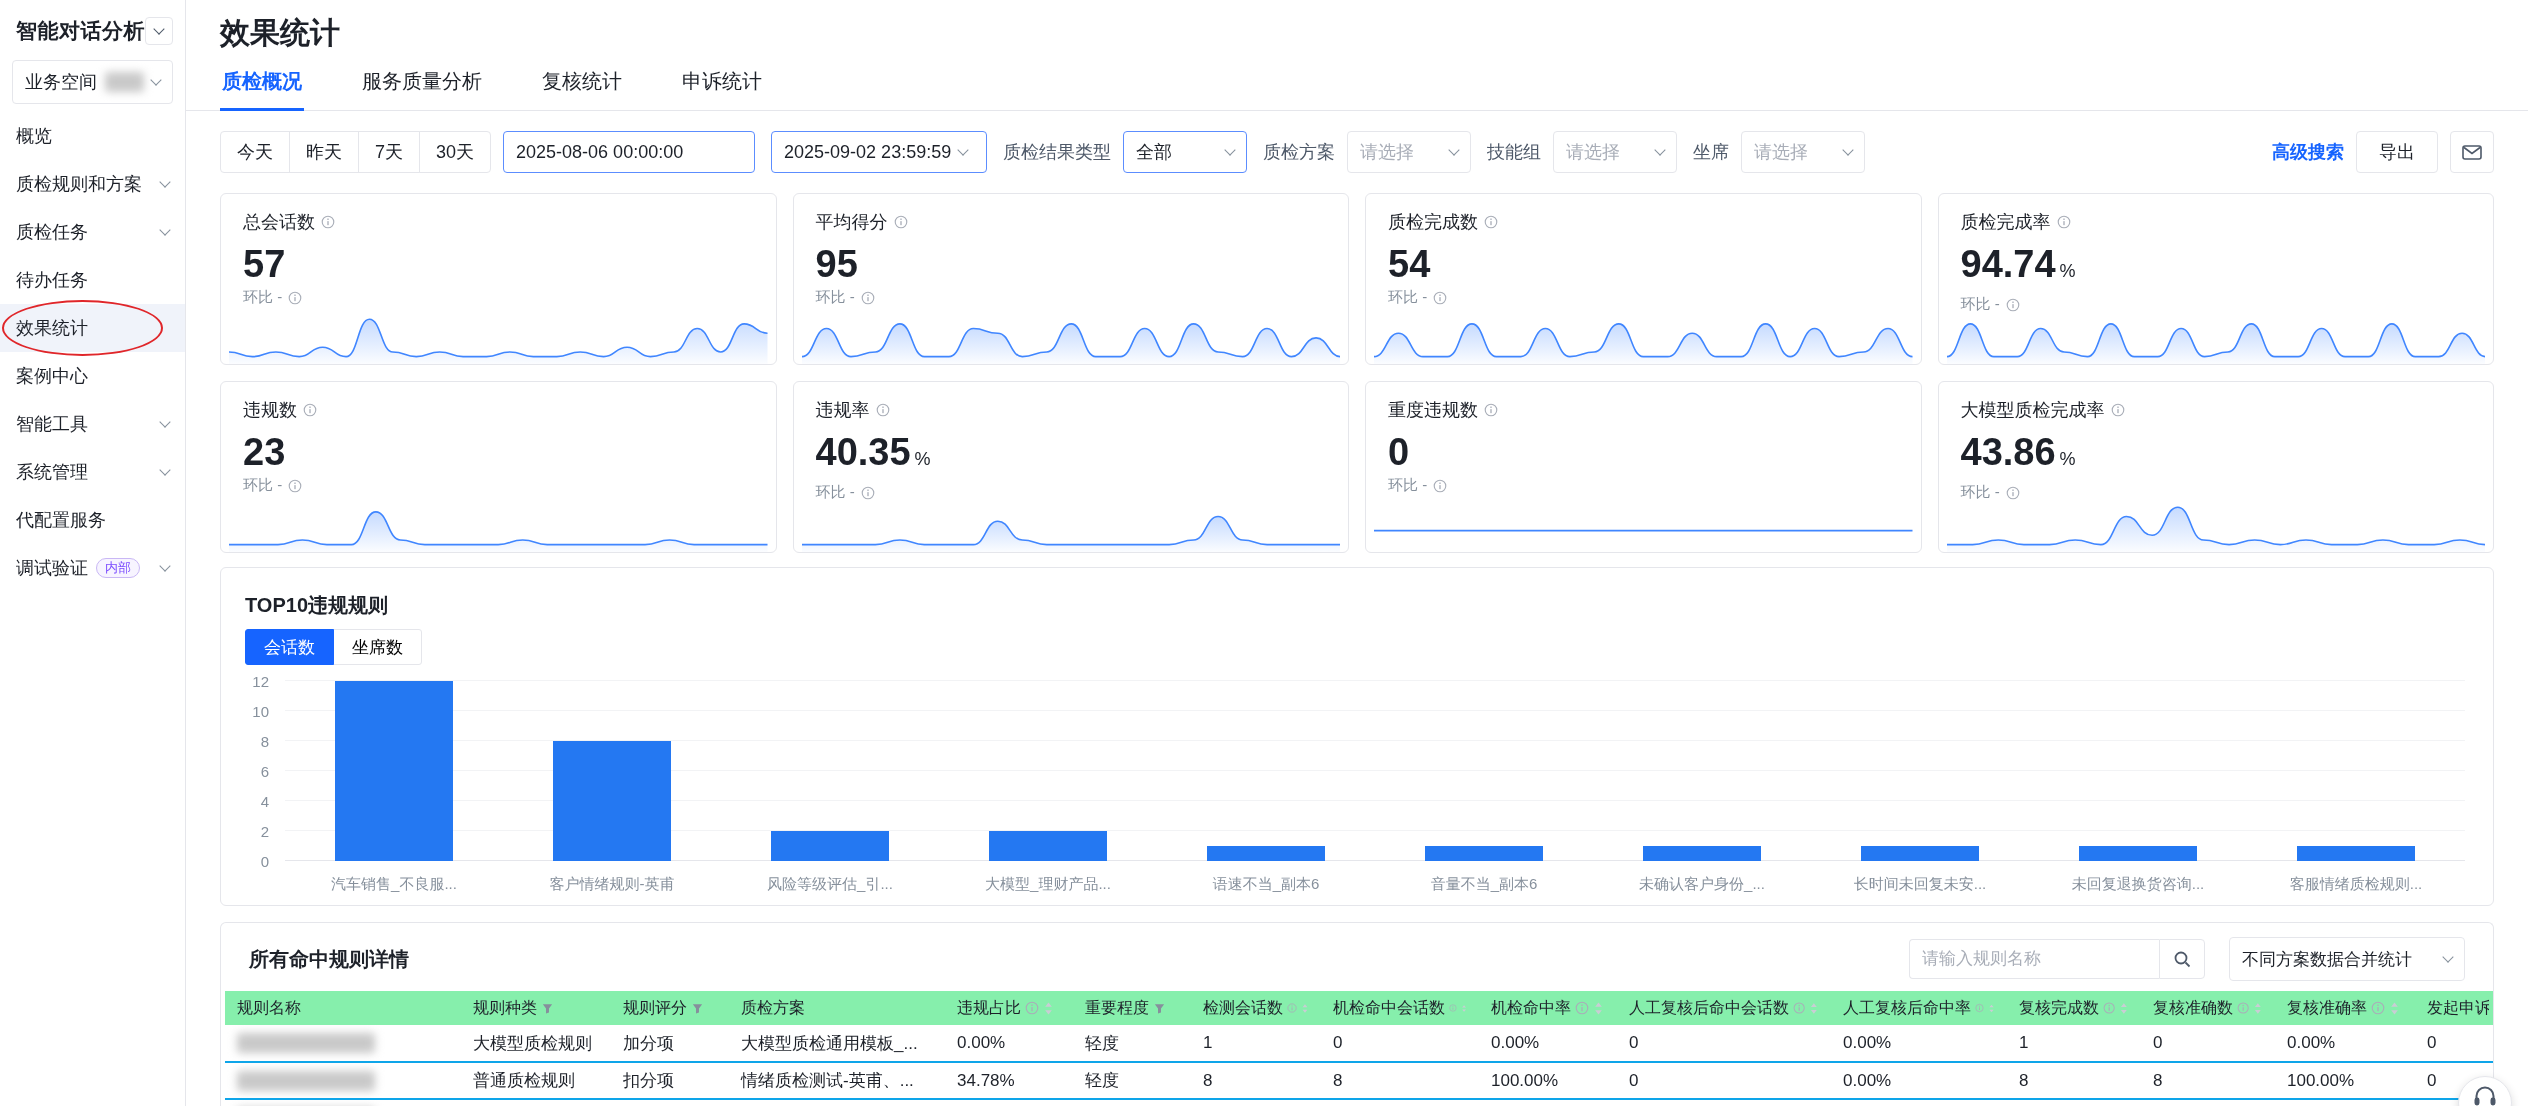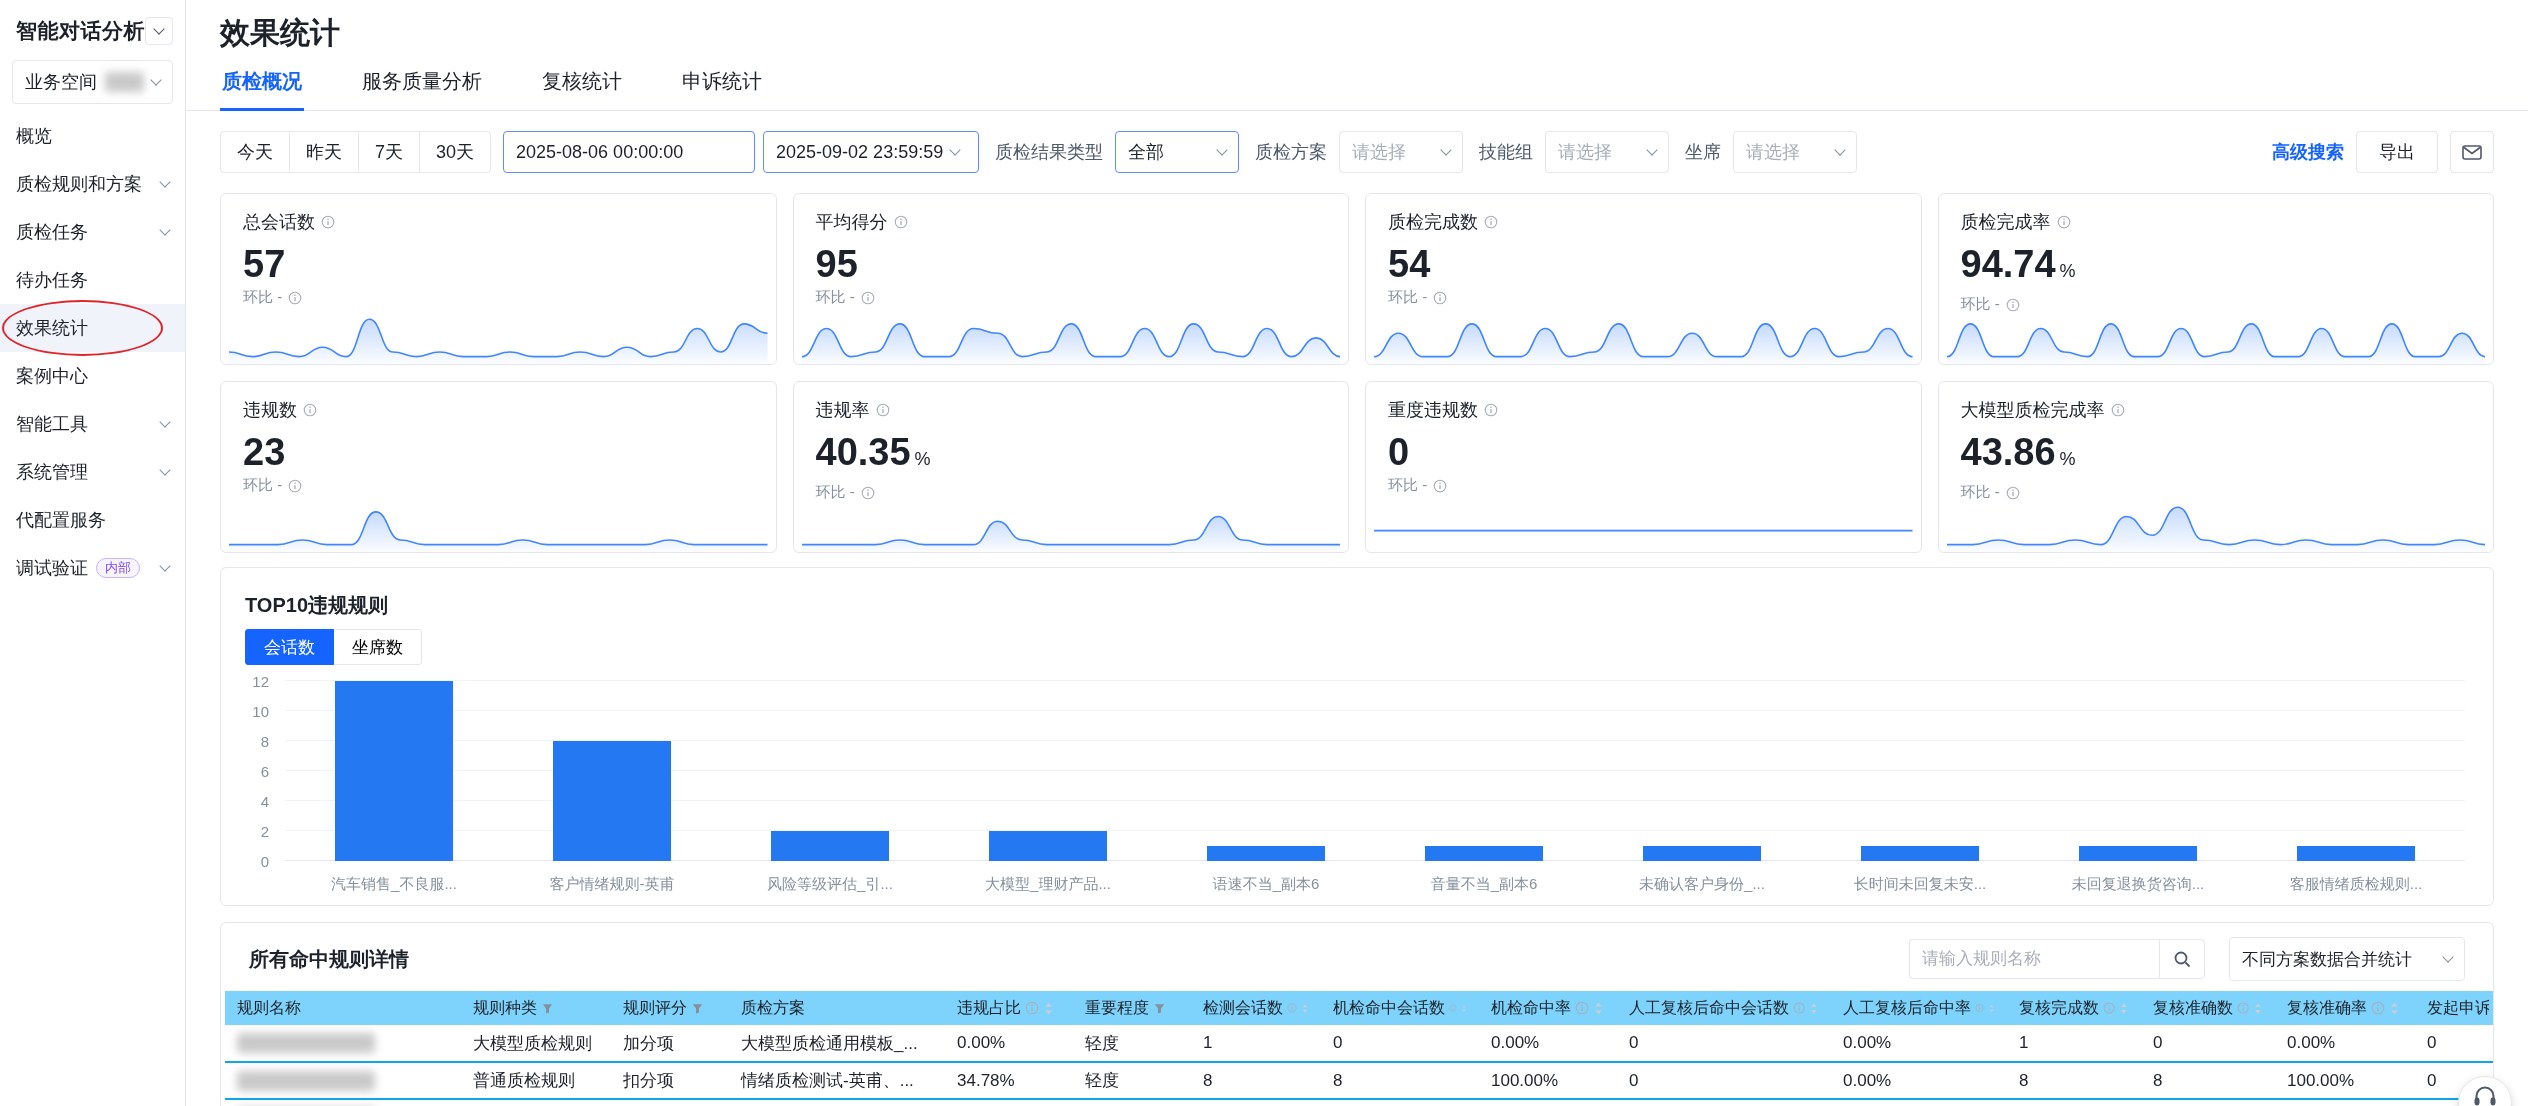--- a/index.html
+++ b/index.html
@@ -39,21 +39,21 @@
   .tab.active{color:#1664ff;font-weight:600}
   .tab.active::after{content:"";position:absolute;left:0;right:0;bottom:-1px;height:3px;background:#1664ff}
 
   
   .filterbar{display:flex;align-items:center;gap:12px;padding:20px 34px 0;font-size:18px}
   .quick-group{display:flex}
   .quick-btn{height:42px;padding:0 16px;border:1px solid #e5e6eb;background:#fff;font-size:18px;
     display:flex;align-items:center;margin-left:-1px;cursor:pointer;color:#1d2129}
   .quick-btn:first-child{border-radius:4px 0 0 4px;margin-left:0}
   .quick-btn:last-child{border-radius:0 4px 4px 0}
-  .date-range{display:flex;gap:8px}
+  .date-range{display:flex;gap:16px}
   .date-input{height:42px;border:1px solid #5c8dff;border-radius:4px;background:#fff;display:flex;
     align-items:center;gap:8px;padding:0 12px;font-size:18px;cursor:pointer}
   .date-input .date-text{white-space:nowrap;overflow:hidden}
   .date-start{width:252px}
   .date-end{width:216px}
   .flabel{color:#4e5969;white-space:nowrap;margin-left:4px}
   .select{height:42px;border:1px solid #e5e6eb;border-radius:4px;background:#fff;display:flex;
     align-items:center;justify-content:space-between;gap:14px;padding:0 12px;font-size:18px;
     min-width:124px;cursor:pointer;white-space:nowrap}
   .select.blue{border-color:#5c8dff}
@@ -101,21 +101,21 @@
   .table-panel{margin-top:16px;border-radius:6px 6px 0 0;border-bottom:none;padding:16px 4px 0;overflow:hidden}
   .table-head{display:flex;align-items:center;justify-content:space-between;padding:0 24px;height:40px}
   .table-tools{display:flex;align-items:center}
   .search-input{width:250px;height:40px;border:1px solid #e5e6eb;border-right:none;border-radius:4px 0 0 4px;
     padding:0 12px;font-size:17px;outline:none;color:#1d2129}
   .search-input::placeholder{color:#a9aeb8}
   .search-btn{width:46px;height:40px;border:1px solid #e5e6eb;border-radius:0 4px 4px 0;background:#fff;
     display:flex;align-items:center;justify-content:center;cursor:pointer}
   .select.merge{margin-left:24px;height:44px;min-width:236px;font-size:17px}
   .data-table{width:100%;border-collapse:collapse;table-layout:fixed;margin-top:12px;font-size:17px}
-  .data-table th{background:#7dd3fc;height:34px;padding:0 12px;text-align:center;font-weight:500;
+  .data-table th{background:#86efac;height:34px;padding:0 12px;text-align:center;font-weight:500;
     font-size:16px;color:#1d2129;white-space:nowrap;overflow:hidden}
   .data-table td{height:37px;padding:0 12px;border-bottom:2px solid #0ea5e9;white-space:nowrap;overflow:hidden}
   .th-wrap{display:flex;align-items:center;gap:4px;overflow:hidden}
   .name-blur{width:138px;height:20px;background:#c9c9c9;filter:blur(4px);border-radius:3px}
 
   
   .float-help{position:fixed;right:16px;bottom:-24px;width:54px;height:54px;border-radius:50%;
     background:#fff;border:1px solid #e5e6eb;box-shadow:0 3px 10px rgba(0,0,0,.14);
     display:flex;align-items:flex-start;justify-content:center;padding-top:8px;cursor:pointer;z-index:9}
 </style>

